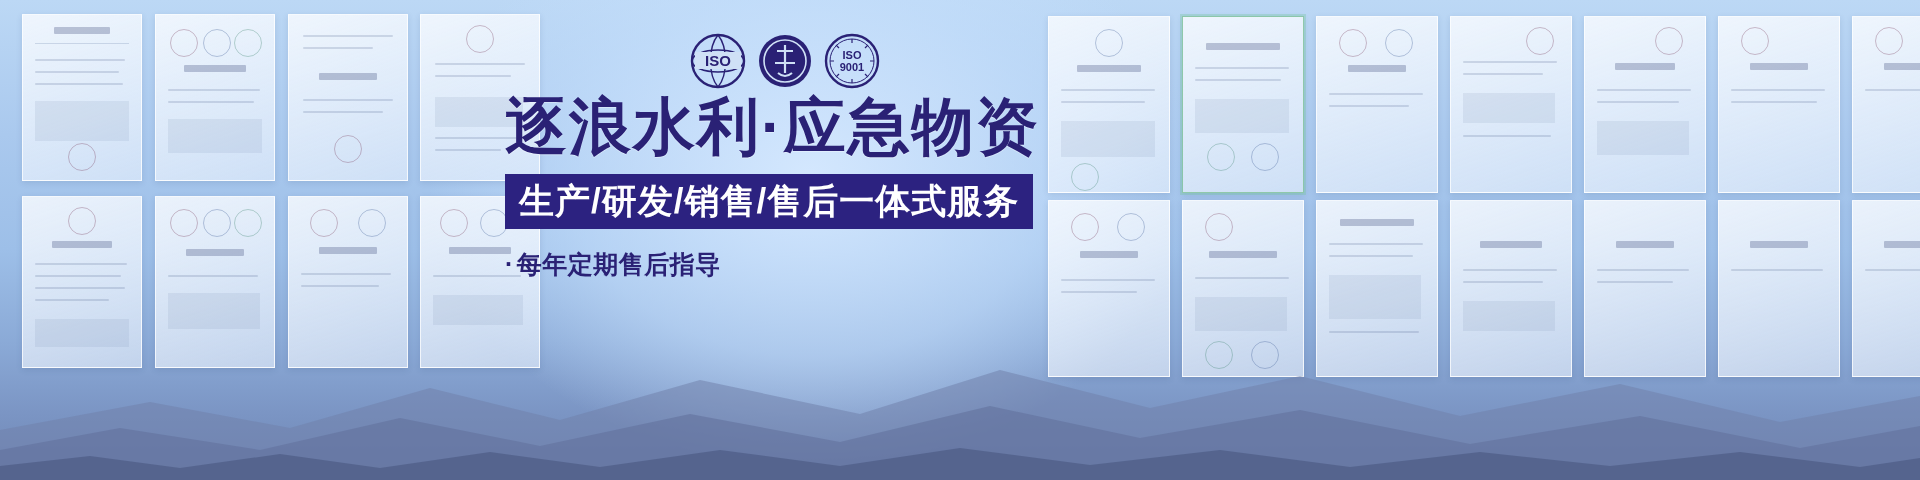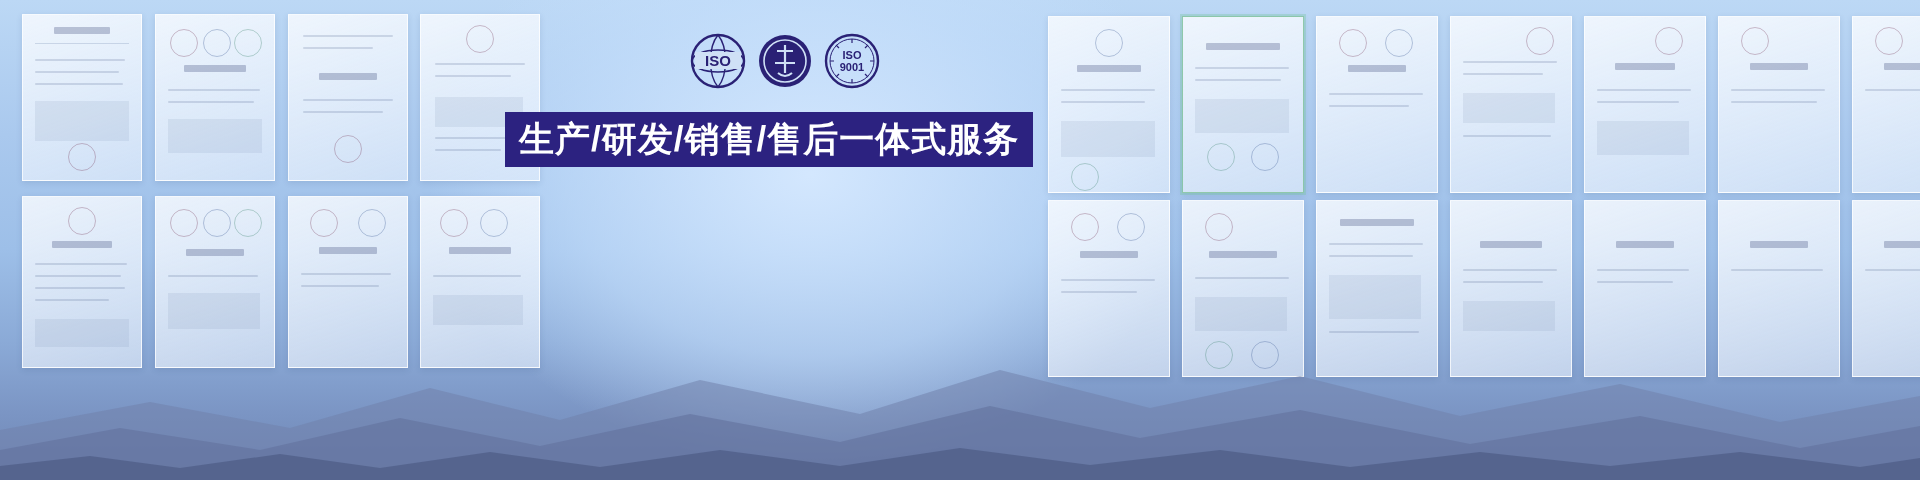--- a/index.html
+++ b/index.html
@@ -291,24 +291,26 @@
         <g stroke="#2a2175" stroke-width="1.2">
           <path d="M28 6 L28 10 M44 12 L41 15 M50 28 L46 28 M44 44 L41 41 M28 50 L28 46 M12 44 L15 41 M6 28 L10 28 M12 12 L15 15"></path>
         </g>
         <text x="28" y="26" text-anchor="middle" font-family="Liberation Sans, sans-serif" font-size="11" font-weight="bold" fill="#2a2175">ISO</text>
         <text x="28" y="38" text-anchor="middle" font-family="Liberation Sans, sans-serif" font-size="11" font-weight="bold" fill="#2a2175">9001</text>
       </svg>
     </div>
   </div>
 
   <div class="content">
+    <div class="headline">逐浪水利·应急物资</div>
     <div class="subbar">生产/研发/销售/售后一体式服务</div>
 
     <div class="features">
       <div class="frow">
+        <div class="fitem col1"><span class="dot">·</span><span>每年定期售后指导</span></div>
       </div>
     </div>
   </div>
 
   <svg class="hills" viewBox="0 0 1920 170" preserveAspectRatio="none">
     <path d="M0,120 L150,92 L290,118 L430,78 L560,110 L700,70 L860,104 L1000,60 L1150,98 L1300,66 L1460,106 L1620,74 L1780,112 L1920,86 L1920,170 L0,170 Z" fill="#7182ab" opacity="0.55"></path>
     <path d="M0,140 L120,118 L260,140 L400,108 L540,136 L690,104 L840,132 L990,96 L1140,128 L1300,100 L1470,134 L1640,106 L1800,138 L1920,116 L1920,170 L0,170 Z" fill="#62729d" opacity="0.6"></path>
     <path d="M0,156 L90,146 L180,158 L280,144 L380,158 L490,142 L600,157 L720,140 L840,156 L960,138 L1090,155 L1220,140 L1350,157 L1480,142 L1610,156 L1740,142 L1860,157 L1920,148 L1920,170 L0,170 Z" fill="#4f5d87" opacity="0.75"></path>
   </svg>
 

